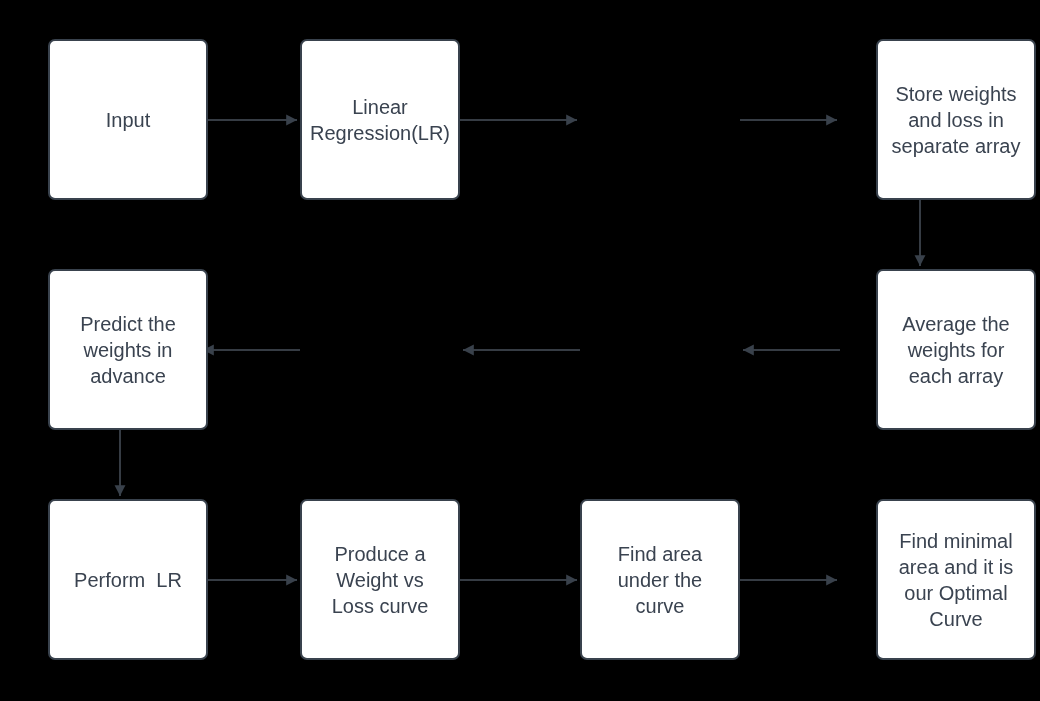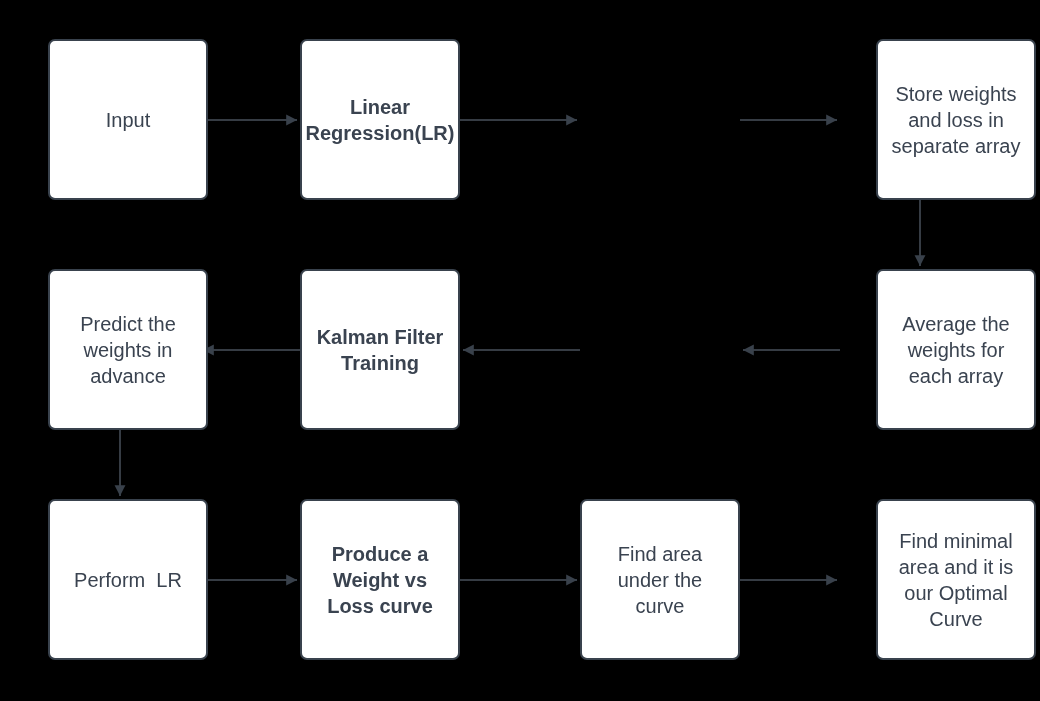--- a/index.html
+++ b/index.html
@@ -29,21 +29,21 @@
     align-items: center;
     justify-content: center;
     text-align: center;
     color: #3a4350;
     font-size: 20px;
     line-height: 26px;
     white-space: pre-wrap;
     padding: 4px;
   }
   .c1 { left: 48px; }
-  .c2 { left: 300px; font-weight: bold; }
+  .c2 { left: 300px; }
   .c3 { left: 580px; }
   .c4 { left: 876px; }
   .r1 { top: 39px; }
   .r2 { top: 269px; }
   .r3 { top: 499px; }
   svg.connectors {
     position: absolute;
     left: 0; top: 0;
     width: 1040px;
     height: 701px;
@@ -103,22 +103,20 @@
   <div class="node r1 c1">Input</div>
   <div class="node r1 c2">Linear
 Regression(LR)</div>
   <div class="node r1 c4">Store weights
 and loss in
 separate array</div>
 
   <div class="node r2 c4">Average the
 weights for
 each array</div>
-  <div class="node r2 c2">Kalman Filter
-Training</div>
   <div class="node r2 c1">Predict the
 weights in
 advance</div>
 
   <div class="node r3 c1">Perform  LR</div>
   <div class="node r3 c2">Produce a
 Weight vs
 Loss curve</div>
   <div class="node r3 c4">Find minimal
 area and it is

